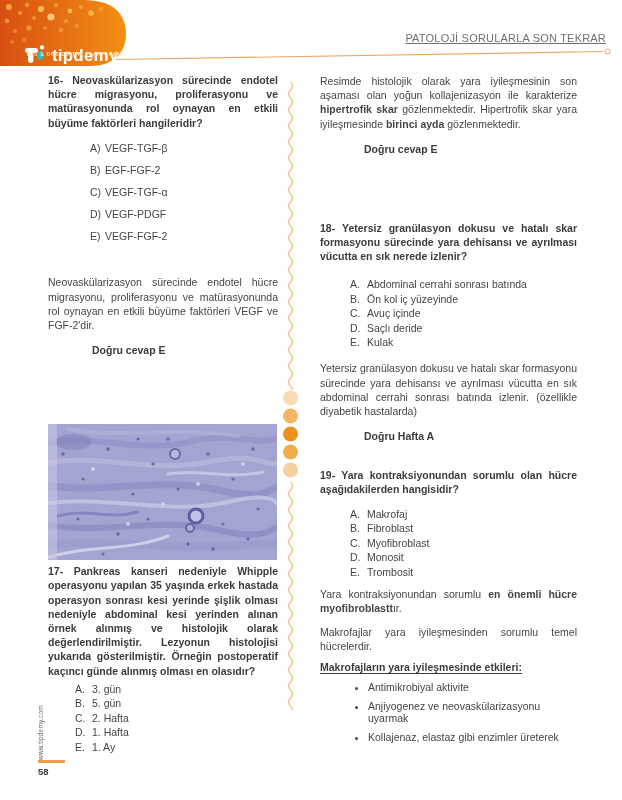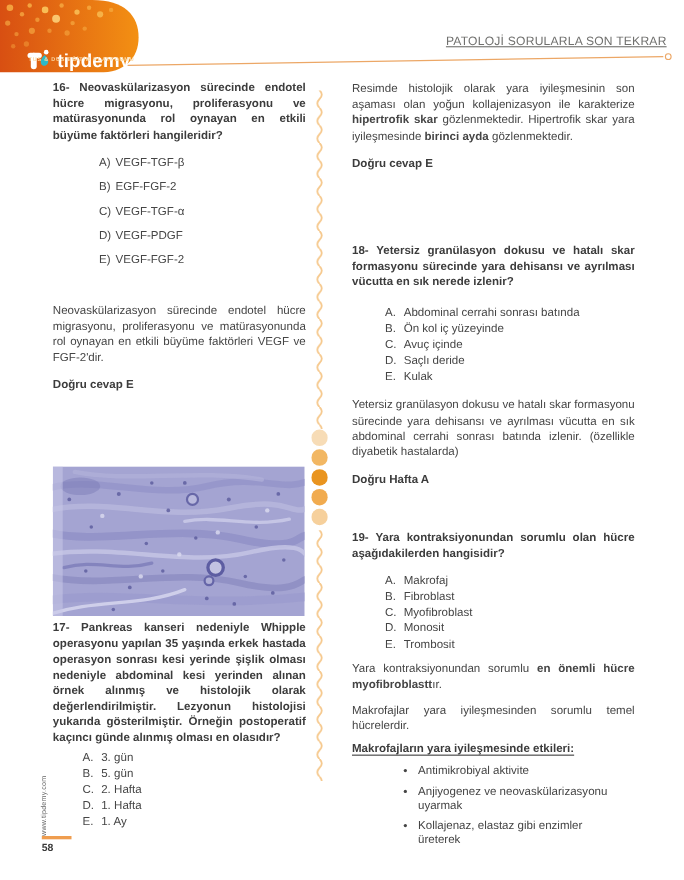--- a/index.html
+++ b/index.html
@@ -16,36 +16,36 @@
   .section-title{position:absolute;top:32px;right:16px;width:320px;text-align:right;
     color:#70706e;font-size:11px;letter-spacing:.2px;text-decoration:underline;}
   .header-line{position:absolute;left:0;top:0;}
   
   .col{position:absolute;color:#434343;}
   .col-left{left:48px;top:73px;width:230px;}
   .col-right{left:320px;top:70px;width:257px;}
   p{margin:0;}
   .stem{font-weight:700;font-size:10.5px;line-height:14.2px;text-align:justify;color:#3c3c3c;}
   .expl{font-size:10.5px;line-height:14.2px;text-align:justify;color:#454545;}
-  .answer{font-weight:700;font-size:10.5px;color:#3c3c3c;}
+  .answer{font-weight:700;font-size:10.5px;color:#3c3c3c;margin-left:44px;}
   .opts{list-style:none;margin:0;padding:0;}
   .opts li{display:flex;font-size:10.5px;color:#454545;line-height:14px;}
   .opts .ltr{flex:0 0 17px;}
   .opts-paren{padding-left:42px;}
   .opts-paren li{margin-bottom:8.5px;line-height:13.5px;}
   .opts-paren .ltr{flex:0 0 15px;}
   .opts-dot{padding-left:27px;}
   .opts-dot li{margin-bottom:.5px;}
   .opts-right{padding-left:30px;}
   .opts-right li{margin-bottom:.5px;}
   .uhead{font-weight:700;font-size:10.5px;color:#3c3c3c;text-decoration:underline;text-underline-offset:2px;}
-  .bullets{margin:16px;padding-left:44px;font-size:10.5px;color:#454545;}
+  .bullets{margin:4px;padding-left:44px;font-size:10.5px;color:#454545;}
   .bullets li{margin-bottom:7px;line-height:12px;}
   .mt6{margin-top:4px;}.mt8{margin-top:8px;}.mt10{margin-top:10px;}.mt12{margin-top:12px;}
-  .mt14{margin-top:14px;}.mt32{margin-top:32px;}.mt50{margin-top:40px;}
+  .mt14{margin-top:14px;}.mt32{margin-top:32px;}.mt50{margin-top:26px;}
   .mt66{margin-top:66px;}
   .figure{margin-top:68px;width:229px;height:136px;line-height:0;}
   
   .divider{position:absolute;left:283px;top:82px;}
   
   .site-vertical{position:absolute;left:37px;top:760px;transform:rotate(-90deg);
     transform-origin:0 0;font-size:6.5px;color:#666;letter-spacing:.2px;white-space:nowrap;}
   .footer-line{position:absolute;left:38px;top:760px;width:27px;height:2.5px;background:#ef9d4f;}
   .page-num{position:absolute;left:38px;top:766px;font-size:9.5px;font-weight:700;color:#3a3a3a;}
 </style>

